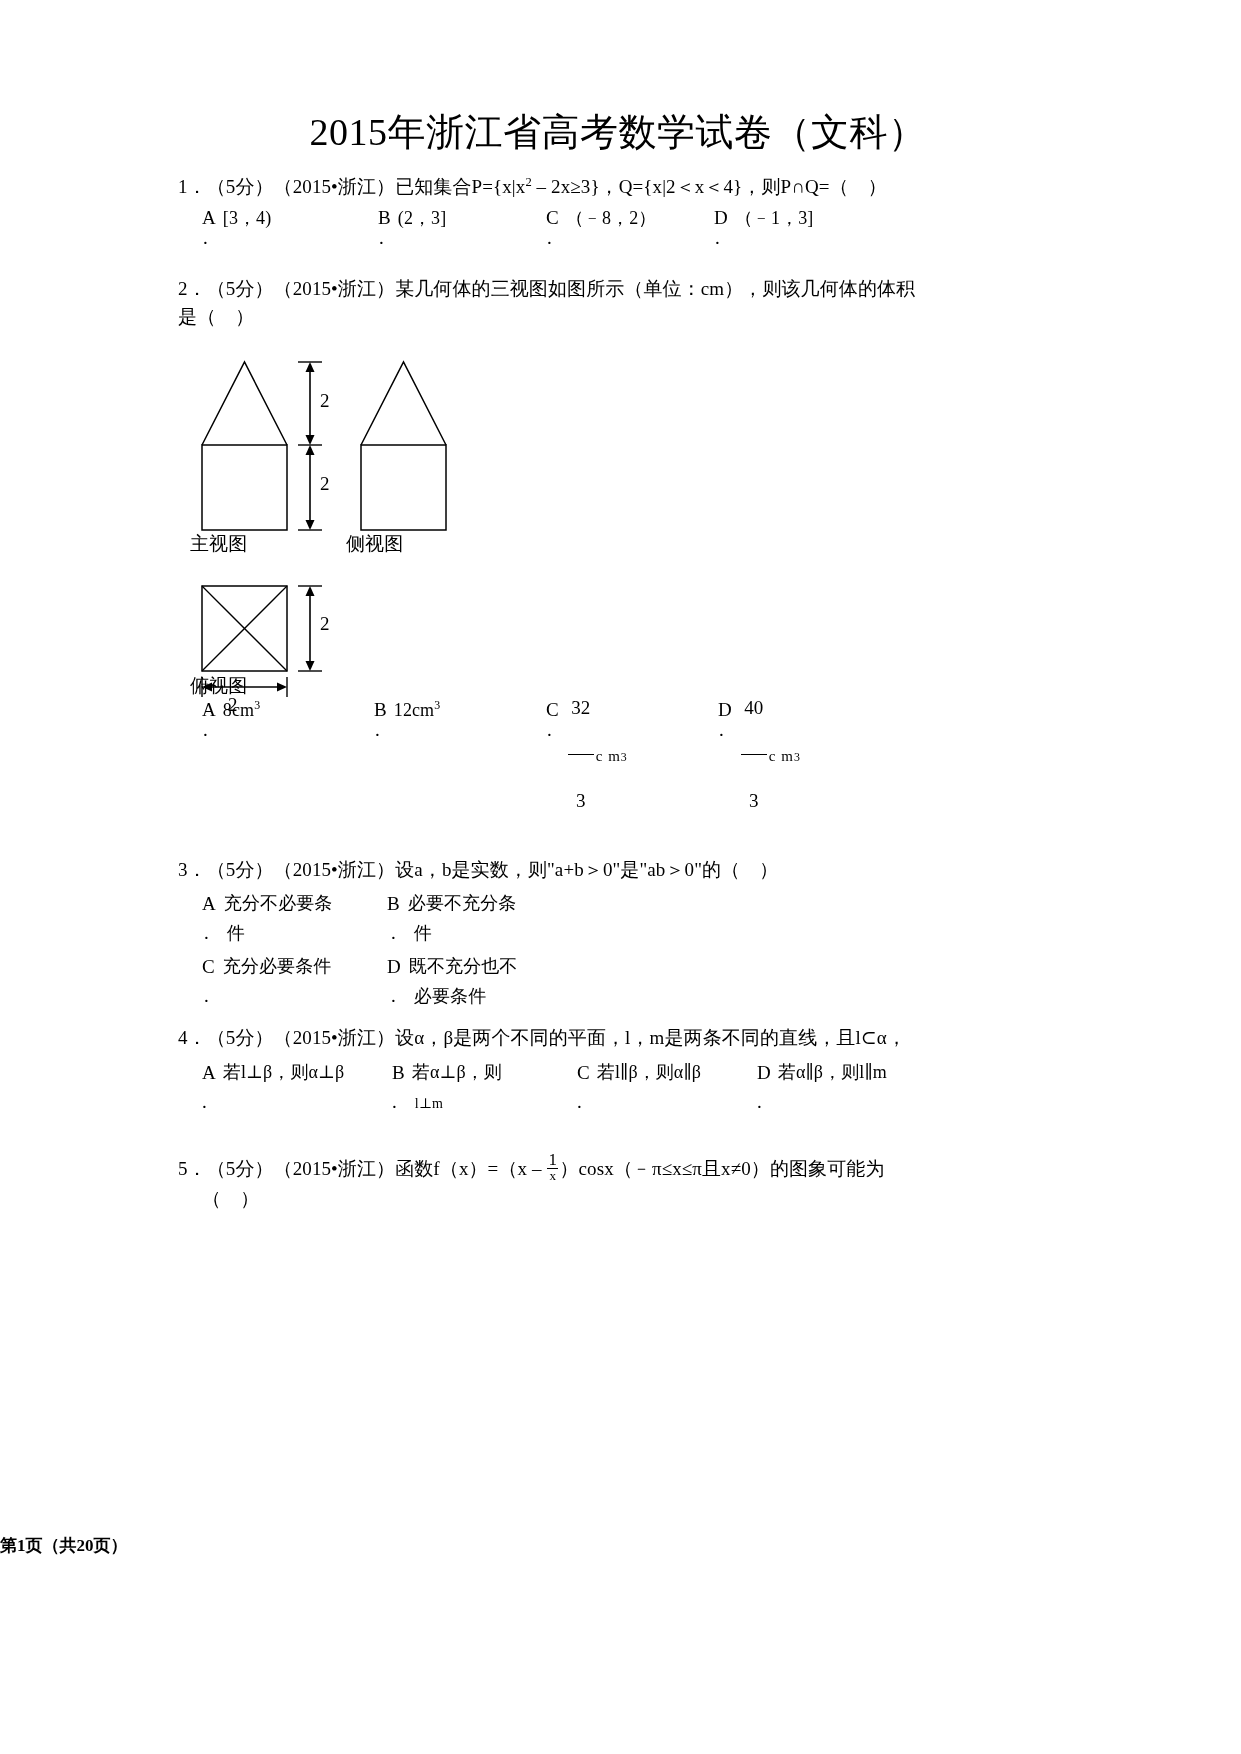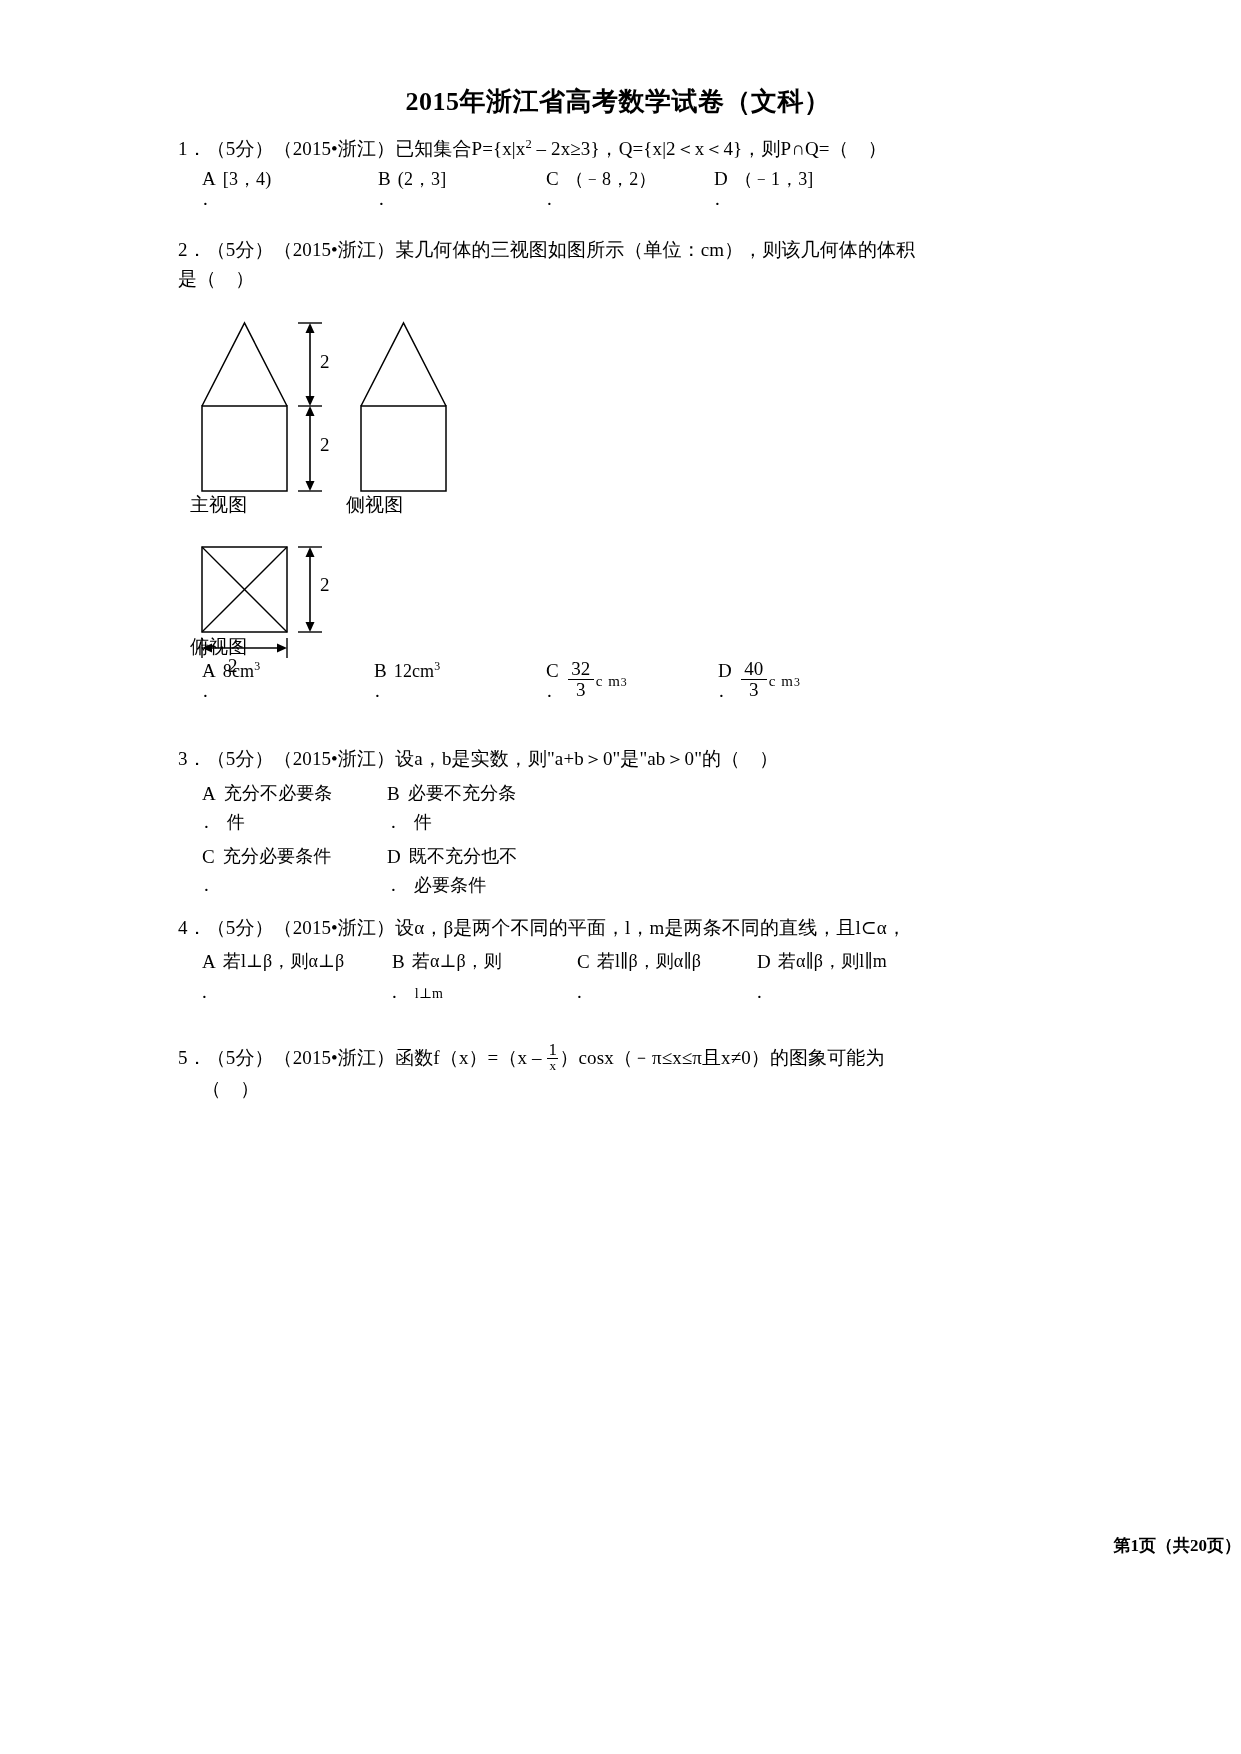--- a/index.html
+++ b/index.html
@@ -25,24 +25,24 @@
   .content {
     position: absolute;
     left: 178px;
     top: 0;
     width: 880px;
   }
 
   
   .doc-title {
     text-align: center;
-    font-size: 26px;
-    font-weight: bold;
+    font-size: 38px;
+    font-weight: normal;
     letter-spacing: 0.5px;
-    margin-top: 85px;
+    margin-top: 108px;
     margin-bottom: 0;
     line-height: 1.3;
     white-space: nowrap;
   }
 
   
   .section-head {
     font-size: 20.5px;
     font-weight: bold;
     line-height: 1.55;
@@ -124,20 +124,21 @@
 
   
   .frac {
     display: inline-flex;
     flex-direction: column;
     align-items: center;
     vertical-align: middle;
     margin: 0 2px;
     position: relative;
     top: -2px;
+    gap: 36px;
   }
   .frac .num { font-size: 19px; line-height: 1.05; padding: 0 2px; }
   .frac .bar { border-top: 1.6px solid #000; width: 100%; min-width: 26px; }
   .frac .den { font-size: 19px; line-height: 1.1; padding: 0 2px; }
   .frac-unit { font-size: 15px; letter-spacing: 1px; }
 
   .frac-sm {
     display: inline-flex;
     flex-direction: column;
     align-items: center;
@@ -161,21 +162,21 @@
     position: absolute;
     font-size: 19px;
   }
 
   
   .footer {
     position: absolute;
     left: 0;
     top: 1534px;
     width: 1241px;
-    text-align: right;
+    text-align: left;
     font-size: 17px;
     font-weight: bold;
     font-family: "Liberation Serif", "DejaVu Serif", serif;
   }
 </style>
 </head>
 <body>
 
 <div class="page">
   <div class="content">

